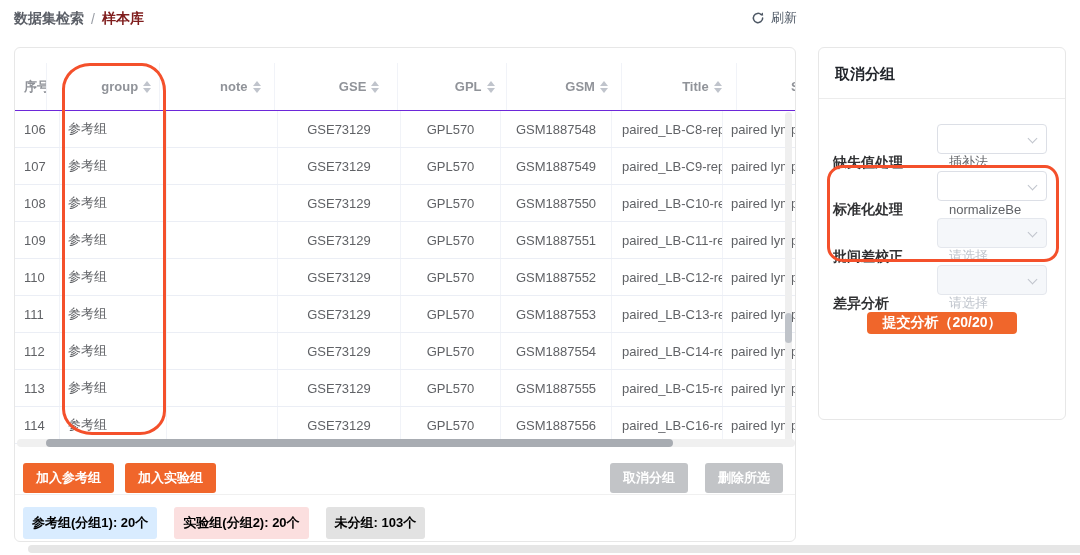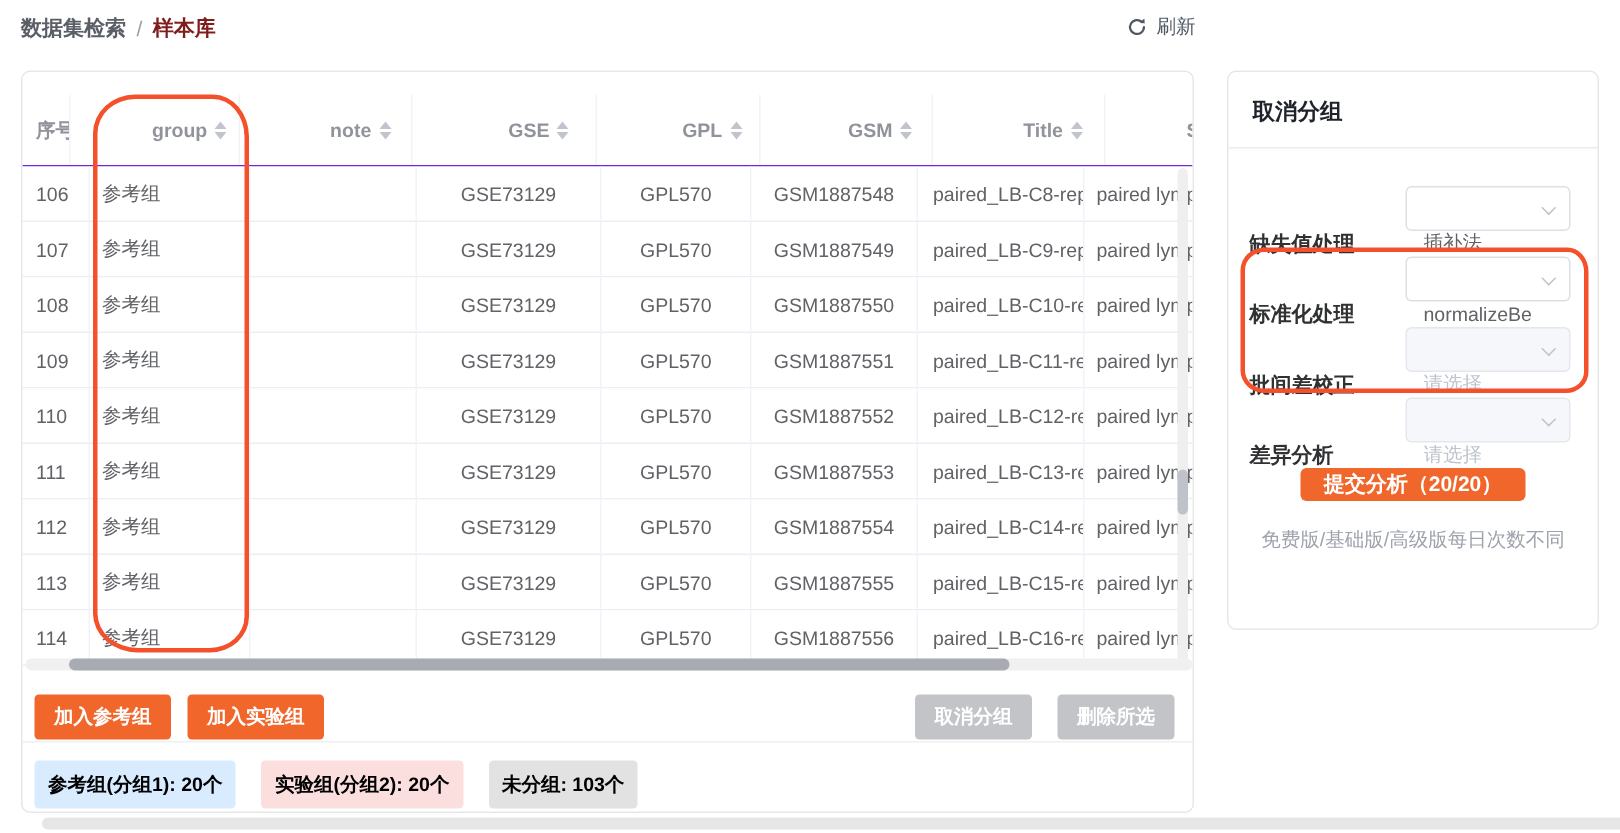--- a/index.html
+++ b/index.html
@@ -312,16 +312,15 @@
       </div>
       <div class="form-row">
         <span class="form-label">差异分析</span>
         <div class="select disabled">
           <span class="val">请选择</span>
           <i class="chevron"></i>
         </div>
       </div>
     </div>
   <button class="submit-btn">提交分析（20/20）</button>
-  <div class="panel-note">免费版/基础版/高级版每日次数不同</div>
 </div>
 
 <div class="page-strip"></div>
 
 </body></html>

